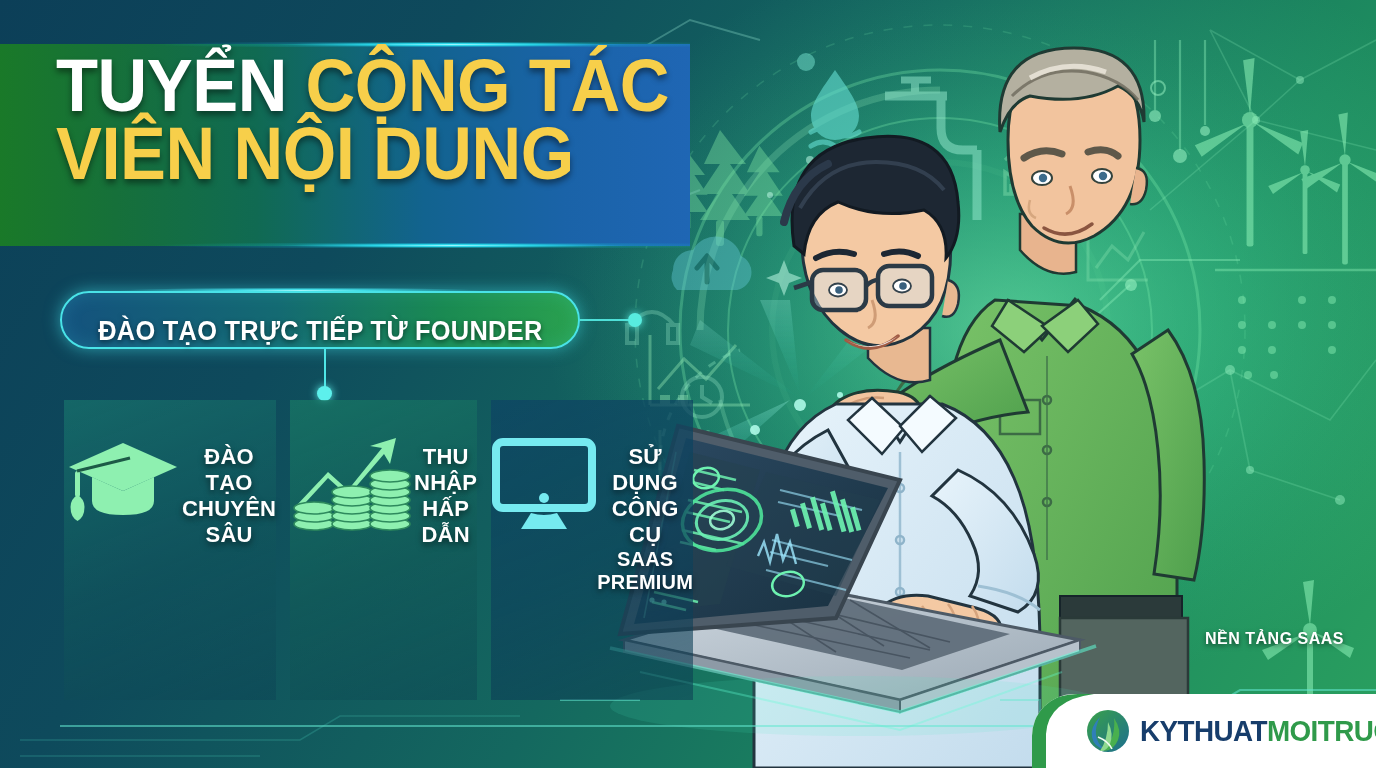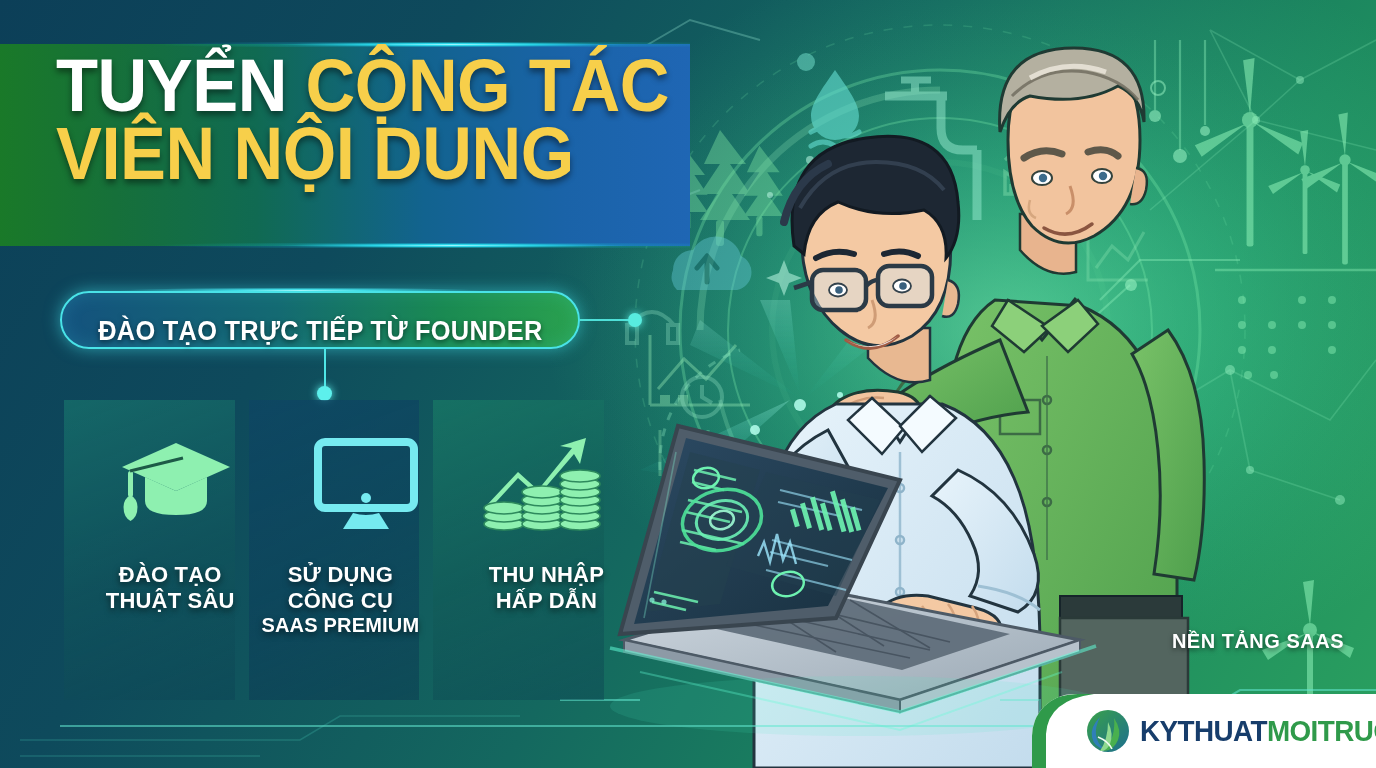--- a/index.html
+++ b/index.html
@@ -55,37 +55,37 @@
     position:absolute; left:120px; top:288px; width:360px; height:5px;
     background:radial-gradient(ellipse 180px 3px at 50% 50%, #c4fbff 0%, #3fdbe6 35%, rgba(0,0,0,0) 100%);
   }
   .connector-v { position:absolute; left:324px; top:349px; width:2px; height:40px; background:#4fe6e6; }
   .connector-dot { position:absolute; left:317px; top:386px; width:15px; height:15px; border-radius:50%; background:#5df0ec; box-shadow:0 0 9px #5df0ec; }
   .connector-h { position:absolute; left:580px; top:319px; width:54px; height:2px; background:#4fe0d8; }
   .connector-dot2 { position:absolute; left:628px; top:313px; width:14px; height:14px; border-radius:50%; background:#58ecdf; box-shadow:0 0 8px #58ecdf; }
 
   
   .cards { position:absolute; left:64px; top:400px; width:540px; height:300px; display:flex; gap:14px; }
-  .card { flex:1; position:relative; display:flex; flex-direction:column; align-items:flex-end; padding-top:26px; }
+  .card { flex:1; position:relative; display:flex; flex-direction:row; align-items:flex-start; padding-top:26px; }
   .card-1 { background:linear-gradient(160deg, rgba(24,115,108,0.72) 0%, rgba(17,86,92,0.62) 55%, rgba(13,68,85,0.50) 100%); }
   .card-2 { background:linear-gradient(160deg, rgba(14,70,100,0.78) 0%, rgba(13,66,92,0.70) 55%, rgba(12,60,82,0.55) 100%); }
   .card-3 { background:linear-gradient(160deg, rgba(25,122,102,0.72) 0%, rgba(18,92,88,0.62) 55%, rgba(13,70,84,0.50) 100%); }
   .card-icon { height:118px; display:flex; align-items:center; justify-content:center; }
   .card-label {
     margin-top:18px; text-align:center; color:#fff; font-weight:700;
     font-size:22px; line-height:1.18; letter-spacing:0.2px;
     text-shadow:0 3px 6px rgba(0,0,0,0.55);
   }
   .card-label .sm { font-size:20px; }
   .card-label span { display:block; }
 
   
   .tagline {
     position:absolute; right:32px; top:628px; width:290px; text-align:right;
-    color:#ffffff; font-size:20px; font-weight:700; line-height:1.34;
+    color:#ffffff; font-size:16px; font-weight:700; line-height:1.34;
     letter-spacing:0.5px; text-shadow:0 2px 5px rgba(0,0,0,0.55);
   }
   .tagline span { display:block; }
 
   
   .logo-panel {
     position:absolute; left:1032px; top:694px; width:344px; height:74px;
     background:#ffffff; border-top-left-radius:42px; overflow:hidden;
     display:flex; align-items:center; padding-left:54px;
   }
@@ -559,36 +559,21 @@
             <path d="M28 40 L28 64 q0 14 31 14 q31 0 31 -14 L90 40 L59 54 Z"></path>
             <path d="M14 34 L14 44 q0 0 0 0"></path>
             <rect x="11" y="34" width="5" height="26" rx="2.5"></rect>
             <path d="M13.5 58 q-7 4 -7 12 q0 10 7 14 q7 -4 7 -14 q0 -8 -7 -12 Z"></path>
           </g>
           <path d="M13 34 L66 21" stroke="#1d5a47" stroke-width="3" fill="none"></path>
         </svg>
       </div>
       <div class="card-label">
         <span>ĐÀO TẠO</span>
-        <span>THUẬT SÂU</span>
-      </div>
-    </div>
-
-    <div class="card card-2">
-      <div class="card-icon">
-        <svg width="106" height="96" viewBox="0 0 106 96" xmlns="http://www.w3.org/2000/svg">
-          <rect x="5" y="5" width="96" height="66" rx="7" fill="none" stroke="#76eaf0" stroke-width="8"></rect>
-          <circle cx="53" cy="61" r="5" fill="#76eaf0"></circle>
-          <path d="M40 76 q13 4 26 0 l10 16 l-46 0 Z" fill="#76eaf0"></path>
-        </svg>
-      </div>
-      <div class="card-label">
-        <span>SỬ DỤNG</span>
-        <span>CÔNG CỤ</span>
-        <span class="sm">SAAS PREMIUM</span>
+        <span>CHUYÊN SÂU</span>
       </div>
     </div>
 
     <div class="card card-3">
       <div class="card-icon">
         <svg width="124" height="102" viewBox="0 0 124 102" xmlns="http://www.w3.org/2000/svg">
           <path d="M6 72 L38 38 L58 56 L92 14 L80 12 L106 4 L100 30 L94 20 L58 62 L38 44 L16 68 Z" fill="#8ef0b0"></path>
           <g fill="#8ef0b0" stroke="#2e8a5d" stroke-width="1.6">
             <ellipse cx="24" cy="90" rx="20" ry="6"></ellipse>
               <ellipse cx="24" cy="82" rx="20" ry="6"></ellipse>
@@ -607,20 +592,35 @@
             <ellipse cx="100" cy="42" rx="20" ry="6"></ellipse>
           </g>
         </svg>
       </div>
       <div class="card-label">
         <span>THU NHẬP</span>
         <span>HẤP DẪN</span>
       </div>
     </div>
 
+    <div class="card card-2">
+      <div class="card-icon">
+        <svg width="106" height="96" viewBox="0 0 106 96" xmlns="http://www.w3.org/2000/svg">
+          <rect x="5" y="5" width="96" height="66" rx="7" fill="none" stroke="#76eaf0" stroke-width="8"></rect>
+          <circle cx="53" cy="61" r="5" fill="#76eaf0"></circle>
+          <path d="M40 76 q13 4 26 0 l10 16 l-46 0 Z" fill="#76eaf0"></path>
+        </svg>
+      </div>
+      <div class="card-label">
+        <span>SỬ DỤNG</span>
+        <span>CÔNG CỤ</span>
+        <span class="sm">SAAS PREMIUM</span>
+      </div>
+    </div>
+
   </div>
 
   <div class="tagline">
     <span>NỀN TẢNG SAAS</span>
   </div>
 
   <div class="logo-panel">
     <svg class="logo-curve" viewBox="0 0 110 74" xmlns="http://www.w3.org/2000/svg">
       <path d="M0 74 L0 32 Q2 2 46 0 L62 0 Q16 6 14 40 L14 74 Z" fill="#2f9a4a"></path>
     </svg>

